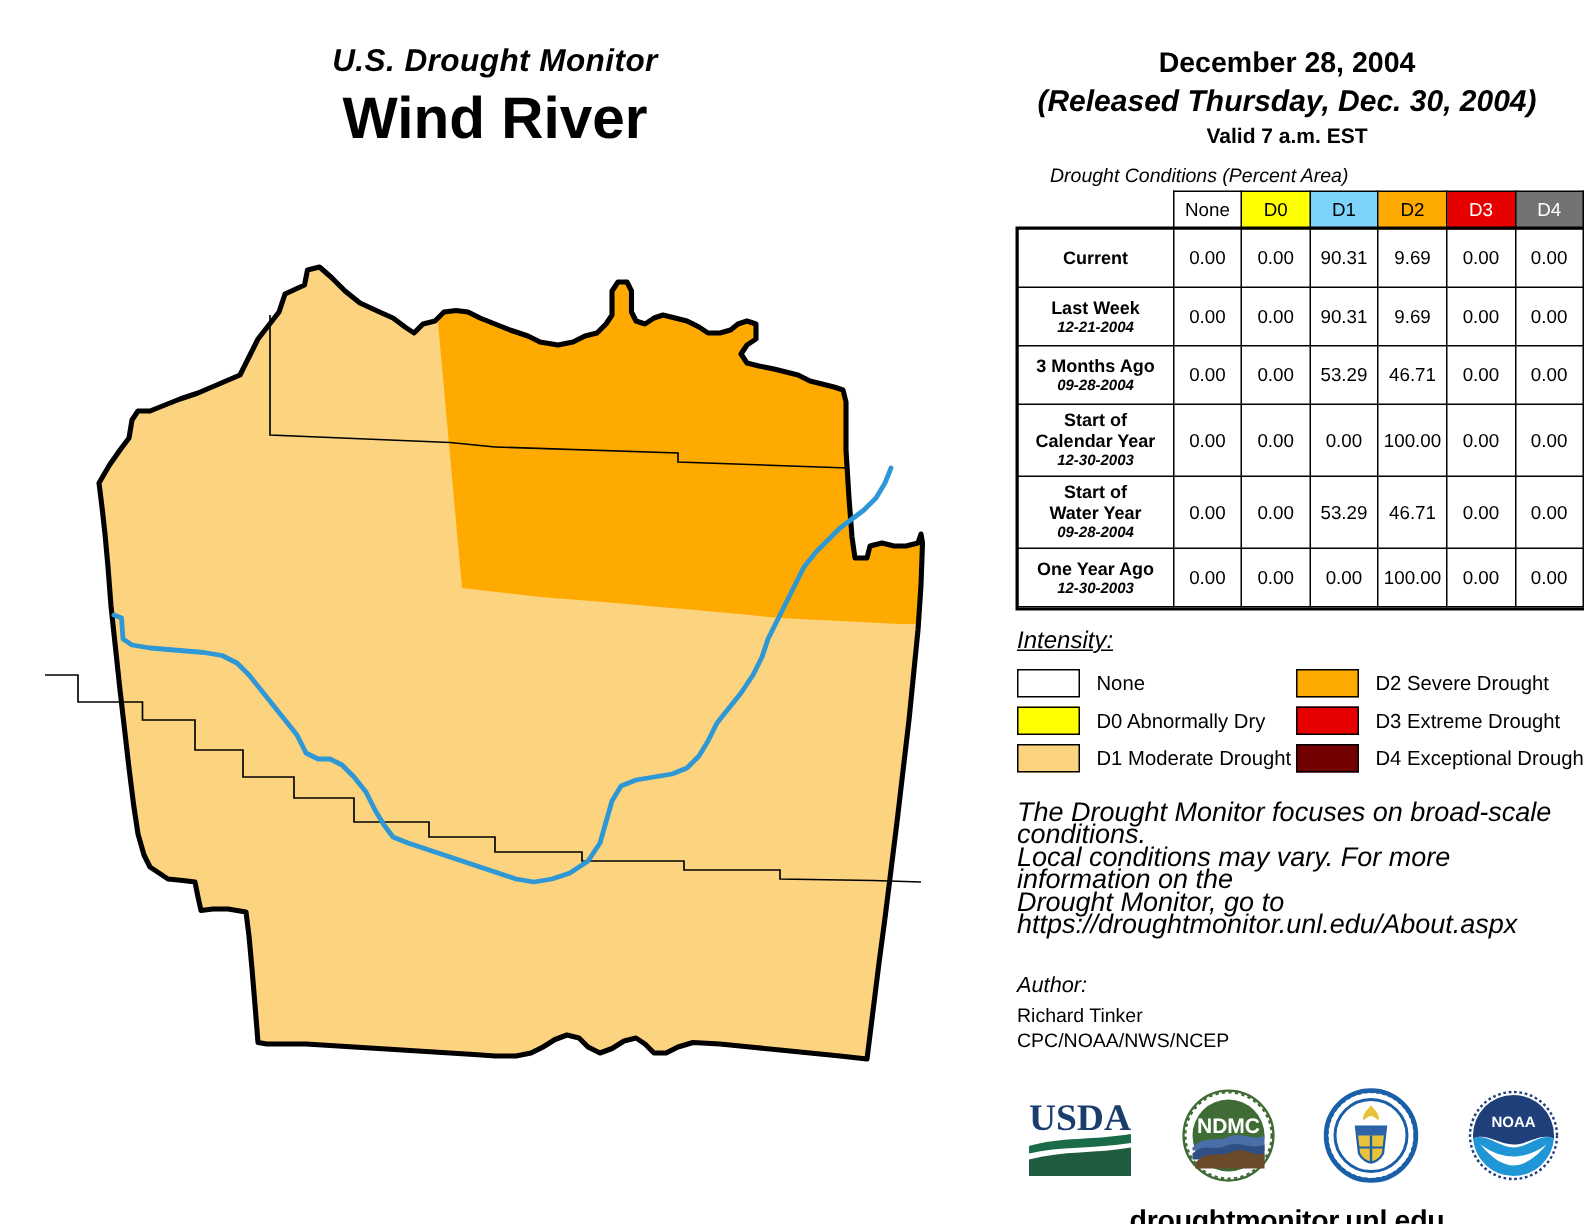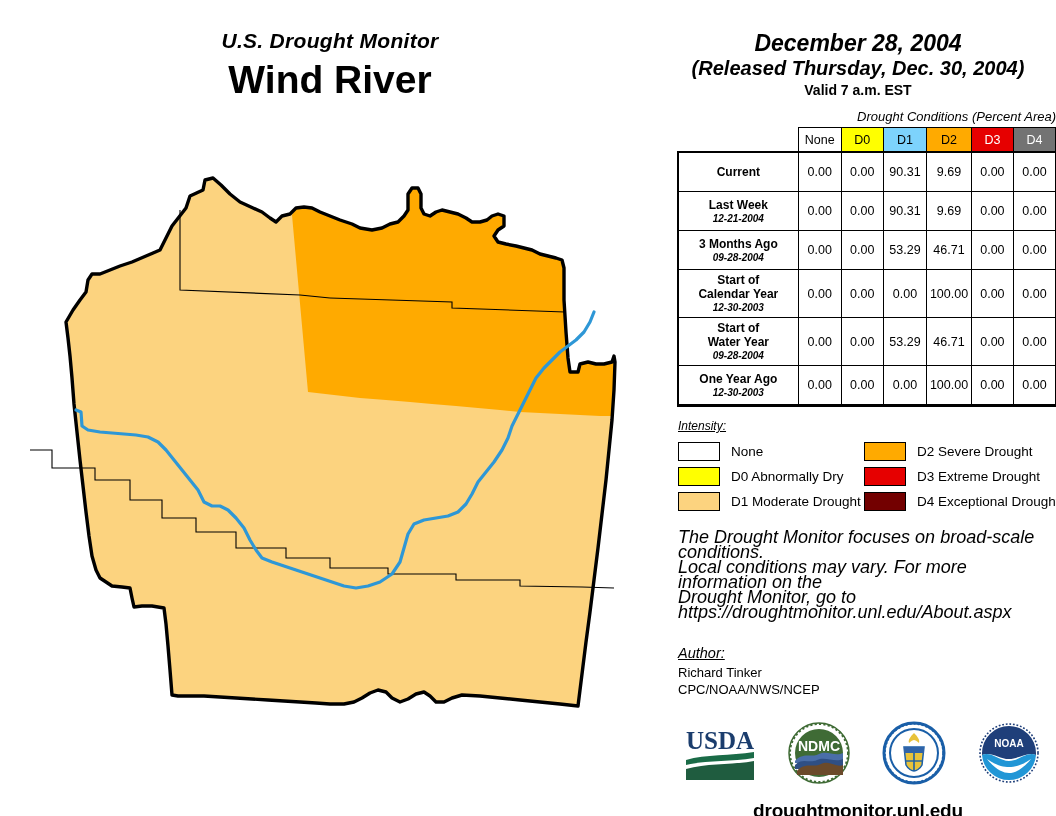--- a/index.html
+++ b/index.html
@@ -52,39 +52,38 @@
   #right-panel {
     position: absolute;
     left: 660px; top: 0;
     width: 396px; height: 816px;
   }
   #date-block {
     text-align: center;
     padding-top: 28px;
   }
   #dm-date {
-    font-size: 23px;
+    font-size: 19px;
     font-weight: bold;
     line-height: 30px;
-    font-style: italic;
   }
   #dm-released {
     font-size: 20px;
     font-style: italic;
     font-weight: bold;
     line-height: 20px;
   }
   #dm-valid {
     font-size: 14px;
     font-weight: bold;
     line-height: 20px;
     margin-top: 2px;
   }
   #table-caption {
-    text-align: right;
+    text-align: left;
     font-size: 13px;
     font-style: italic;
     margin-top: 9px;
     margin-bottom: 3px;
     padding-left: 40px;
   }
 
   
   #cond-table {
     border-collapse: collapse;
@@ -106,21 +105,21 @@
   #cond-table thead th {
     height: 24px;
     font-size: 12.5px;
     width: 45px;
   }
   #cond-table tbody td.rowlabel {
     width: 100px;
     font-weight: bold;
     font-size: 12px;
     line-height: 14px;
-    padding: 3px 14px;
+    padding: 3px 2px;
   }
   #cond-table tbody td.rowlabel .sub {
     display: block;
     font-size: 10px;
     font-style: italic;
     font-weight: bold;
     line-height: 13px;
   }
   #cond-table tbody td.val {
     height: 38px;
@@ -133,21 +132,21 @@
   }
   #cond-table thead th.hdr-none { background:#ffffff; }
 
   
   #intensity-section {
     margin-top: 14px;
     margin-left: 18px;
     width: 372px;
   }
   #intensity-heading {
-    font-size: 12px;
+    font-size: 16px;
     font-style: italic;
     font-weight: normal;
     text-decoration: underline;
     margin-bottom: 6px;
   }
   .legend-grid {
     display: grid;
     grid-template-columns: 186px 186px;
     grid-auto-rows: 25px;
     align-items: center;
@@ -177,21 +176,20 @@
     font-style: italic;
     line-height: 15px;
   }
   #author-section {
     margin-top: 14px;
     margin-left: 18px;
   }
   #author-heading {
     font-size: 14.5px;
     font-style: italic;
-    text-decoration: underline;
     margin-bottom: 3px;
     margin-top: 25px;
   }
   .author-line {
     font-size: 13px;
     line-height: 17px;
   }
 
   
   #logo-row {

